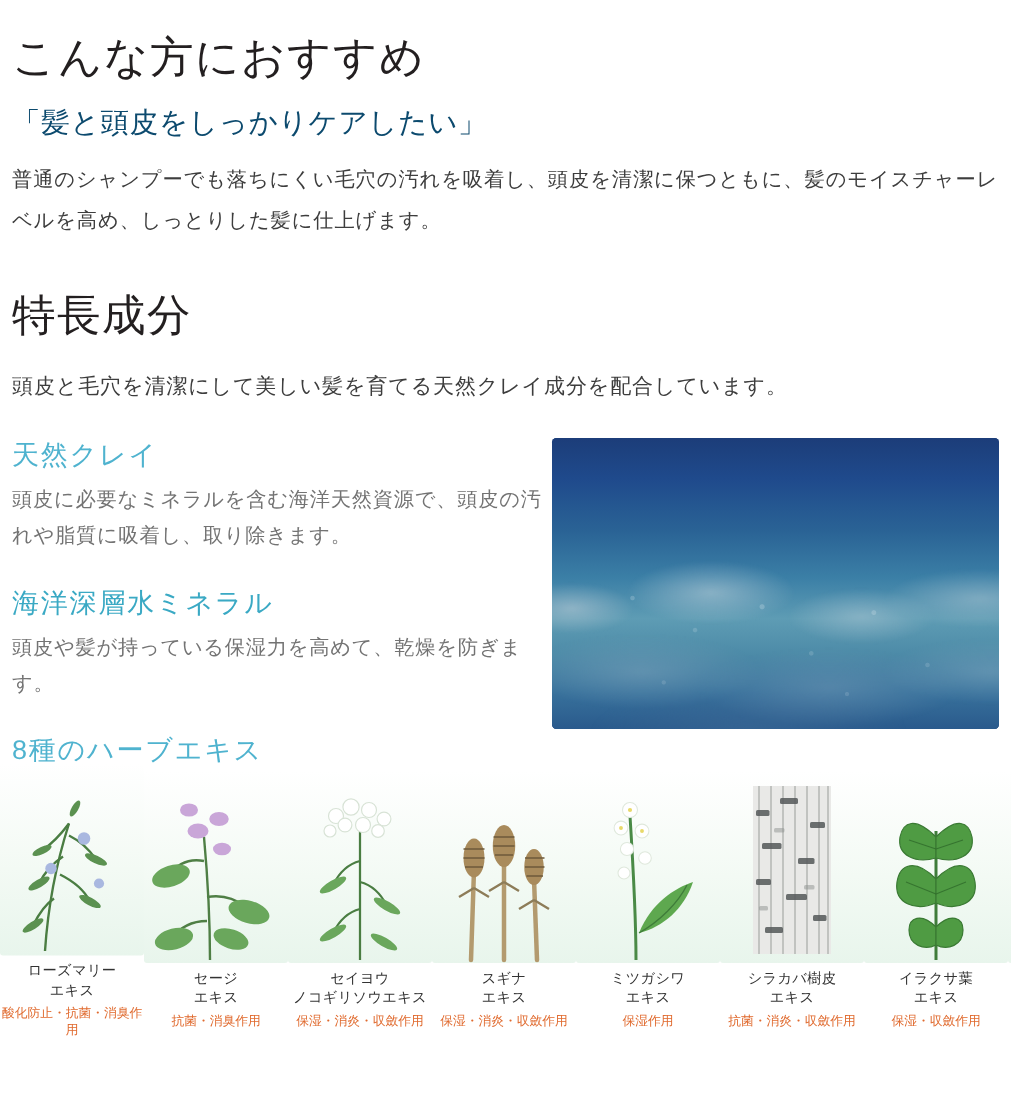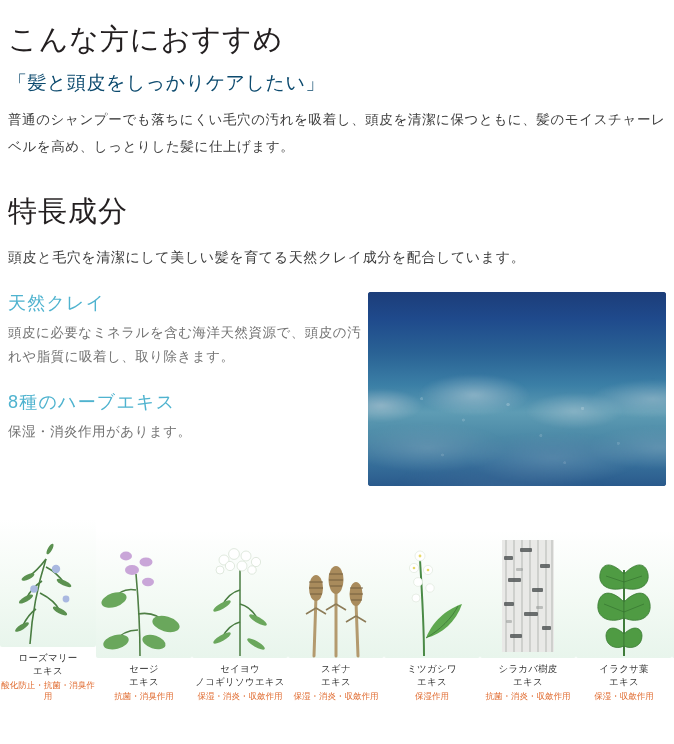--- a/index.html
+++ b/index.html
@@ -137,24 +137,24 @@
       radial-gradient(circle at 72% 60%, rgba(255,255,255,0.18) 0 1.3px, transparent 1.9px),
       radial-gradient(circle at 84% 78%, rgba(255,255,255,0.13) 0 1.2px, transparent 1.8px),
       radial-gradient(circle at 25% 84%, rgba(255,255,255,0.12) 0 1.1px, transparent 1.7px),
       radial-gradient(circle at 66% 88%, rgba(255,255,255,0.12) 0 1.1px, transparent 1.7px);
   }
 
   
   .herbs {
     position: absolute;
     left: 0;
-    bottom: 6px;
+    bottom: 16px;
     width: 674px;
     display: flex;
-    align-items: flex-end;
+    align-items: center;
   }
   .herb {
     width: 96px;
     text-align: center;
     position: relative;
   }
   .herb-art {
     height: 128px;
     position: relative;
     overflow: hidden;
@@ -188,20 +188,24 @@
   <p class="body-text">普通のシャンプーでも落ちにくい毛穴の汚れを吸着し、頭皮を清潔に保つともに、髪のモイスチャーレベルを高め、しっとりした髪に仕上げます。</p>
 
   <h1 class="h1 second">特長成分</h1>
   <p class="lead-text">頭皮と毛穴を清潔にして美しい髪を育てる天然クレイ成分を配合しています。</p>
 
   <div class="ingredients">
     <div class="ing-col">
       <div>
         <h3 class="ing-title">天然クレイ</h3>
         <p class="ing-desc">頭皮に必要なミネラルを含む海洋天然資源で、頭皮の汚れや脂質に吸着し、取り除きます。</p>
+      </div>
+      <div>
+        <h3 class="ing-title teal-dark">海洋深層水ミネラル</h3>
+        <p class="ing-desc">頭皮や髪が持っている保湿力を高めて、乾燥を防ぎます。</p>
       </div>
       <div>
         <h3 class="ing-title">8種のハーブエキス</h3>
         <p class="ing-desc">保湿・消炎作用があります。</p>
       </div>
     </div>
 
     <div class="sea-photo">
       <div class="water"></div>
       <div class="rocks"></div>

